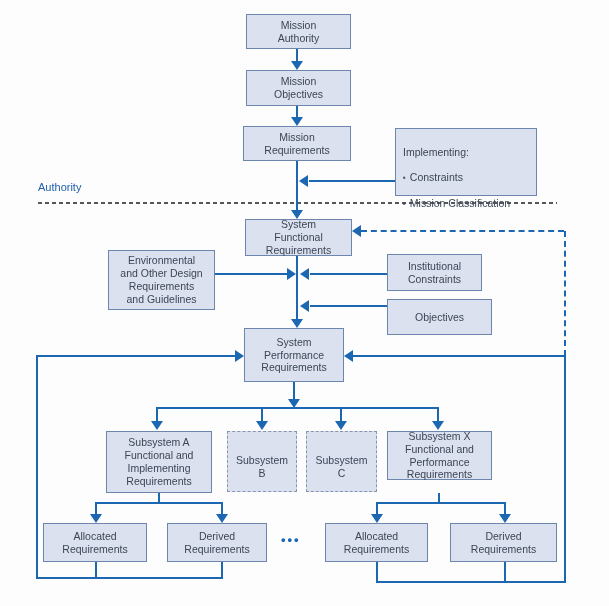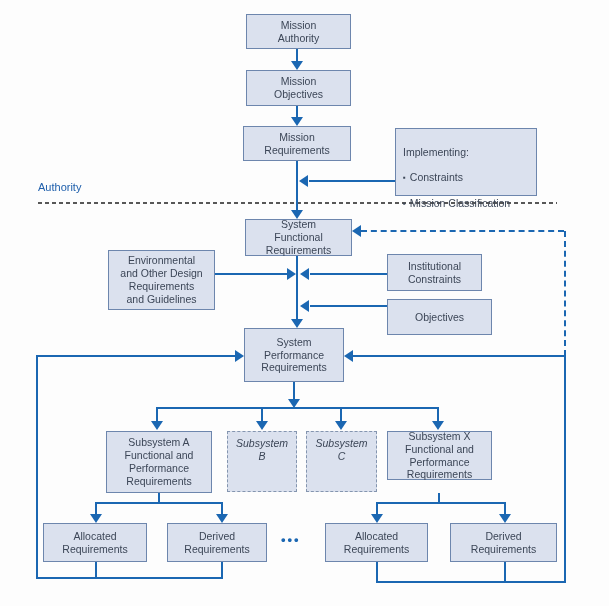--- a/index.html
+++ b/index.html
@@ -8,21 +8,21 @@
     font-family:"Liberation Sans", sans-serif;
     outline:1px solid #e3e3e3;overflow:hidden;
   }
   .box{
     position:absolute;box-sizing:border-box;
     background:#dbe1ee;border:1.5px solid #6d86ad;
     display:flex;align-items:center;justify-content:center;
     text-align:center;font-size:10.5px;line-height:1.22;
     color:#3c4657;white-space:pre-line;
   }
-  .box.dashed{border:1.5px dashed #8495af;align-items:flex-start;padding-top:5px;font-style:italic;}
+  .box.dashed{border:1.5px dashed #8495af;align-items:flex-start;padding-top:22px;}
   .box.prog{display:block;text-align:left;padding:4px 7px;}
   .prog-title{font-size:10.5px;color:#3c4657;}
   .prog-item{font-size:10.5px;color:#3c4657;display:flex;align-items:baseline;}
   .prog-item::before{content:"▪";font-size:8px;margin-right:4px;position:relative;top:-1px;color:#3c4657;}
   .hline{position:absolute;height:2px;background:#1b67b2;}
   .vline{position:absolute;width:2px;background:#1b67b2;}
   .hdash{position:absolute;height:0;border-top:2px dashed #1b67b2;}
   .vdash{position:absolute;width:0;border-left:2px dashed #1b67b2;}
   .arr{position:absolute;width:0;height:0;}
   .arr.down{border-left:6px solid transparent;border-right:6px solid transparent;border-top:9px solid #1b67b2;}
@@ -69,21 +69,21 @@
 and Guidelines</div>
   <div class="box" style="left:387px;top:254px;width:95px;height:37px">Institutional
 Constraints</div>
   <div class="box" style="left:387px;top:299px;width:105px;height:36px">Objectives</div>
   <div class="box" style="left:244px;top:328px;width:100px;height:54px">System
 Performance
 Requirements</div>
 
   <div class="box" style="left:106px;top:431px;width:106px;height:62px">Subsystem A
 Functional and
-Performance
+Implementing
 Requirements</div>
   <div class="box dashed" style="left:227px;top:431px;width:70px;height:61px;justify-content:center">Subsystem
 B</div>
   <div class="box dashed" style="left:306px;top:431px;width:71px;height:61px;justify-content:center">Subsystem
 C</div>
   <div class="box" style="left:387px;top:431px;width:105px;height:49px">Subsystem X
 Functional and
 Performance
 Requirements</div>
 

